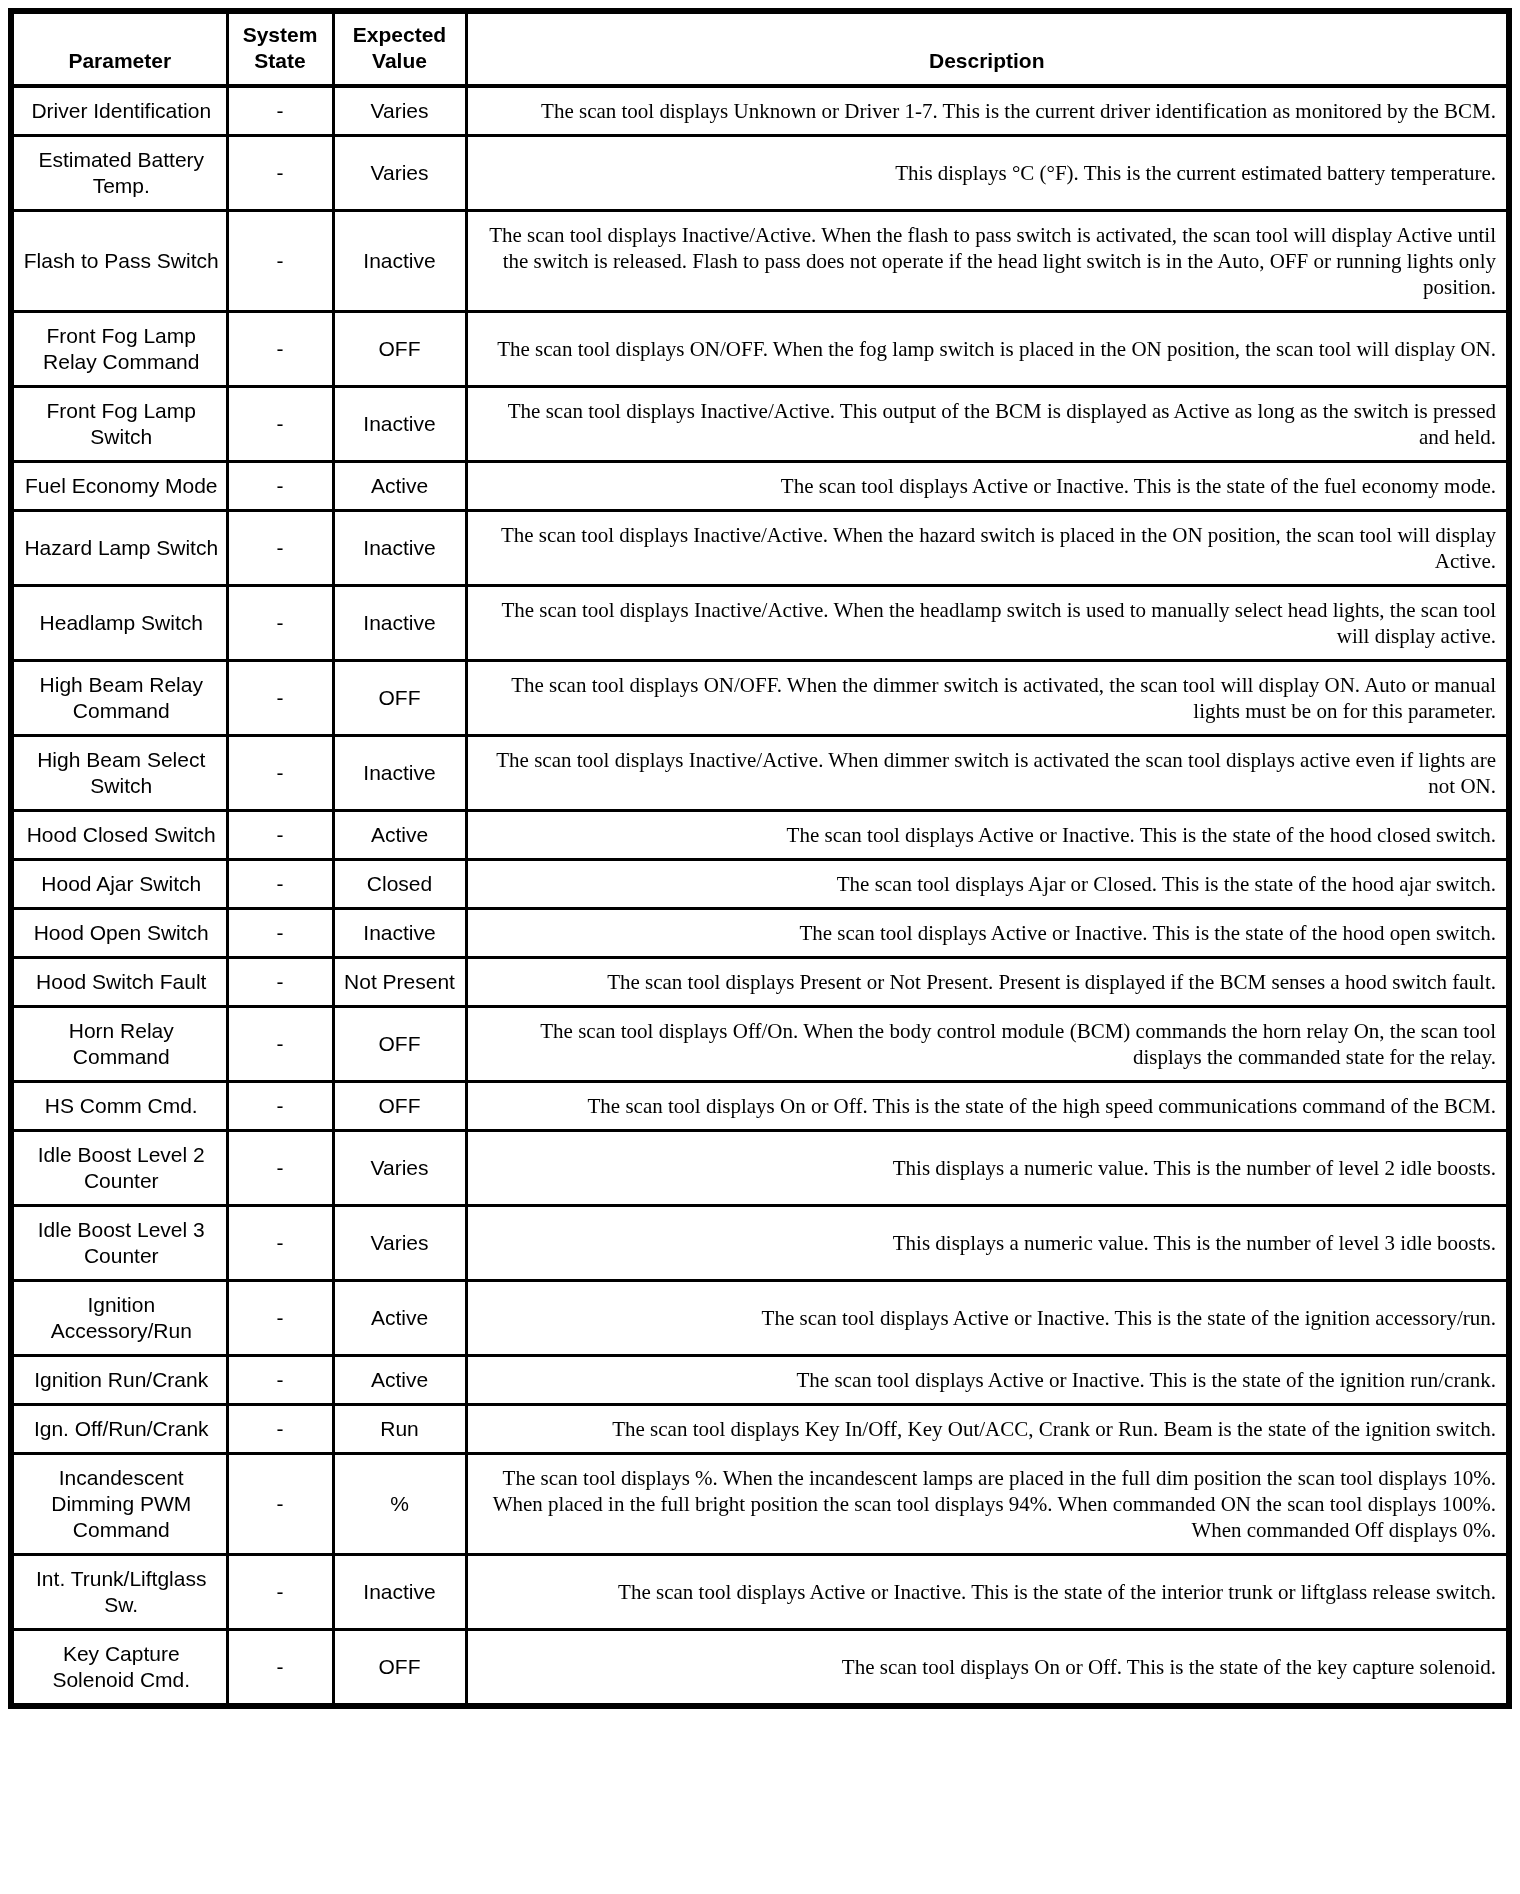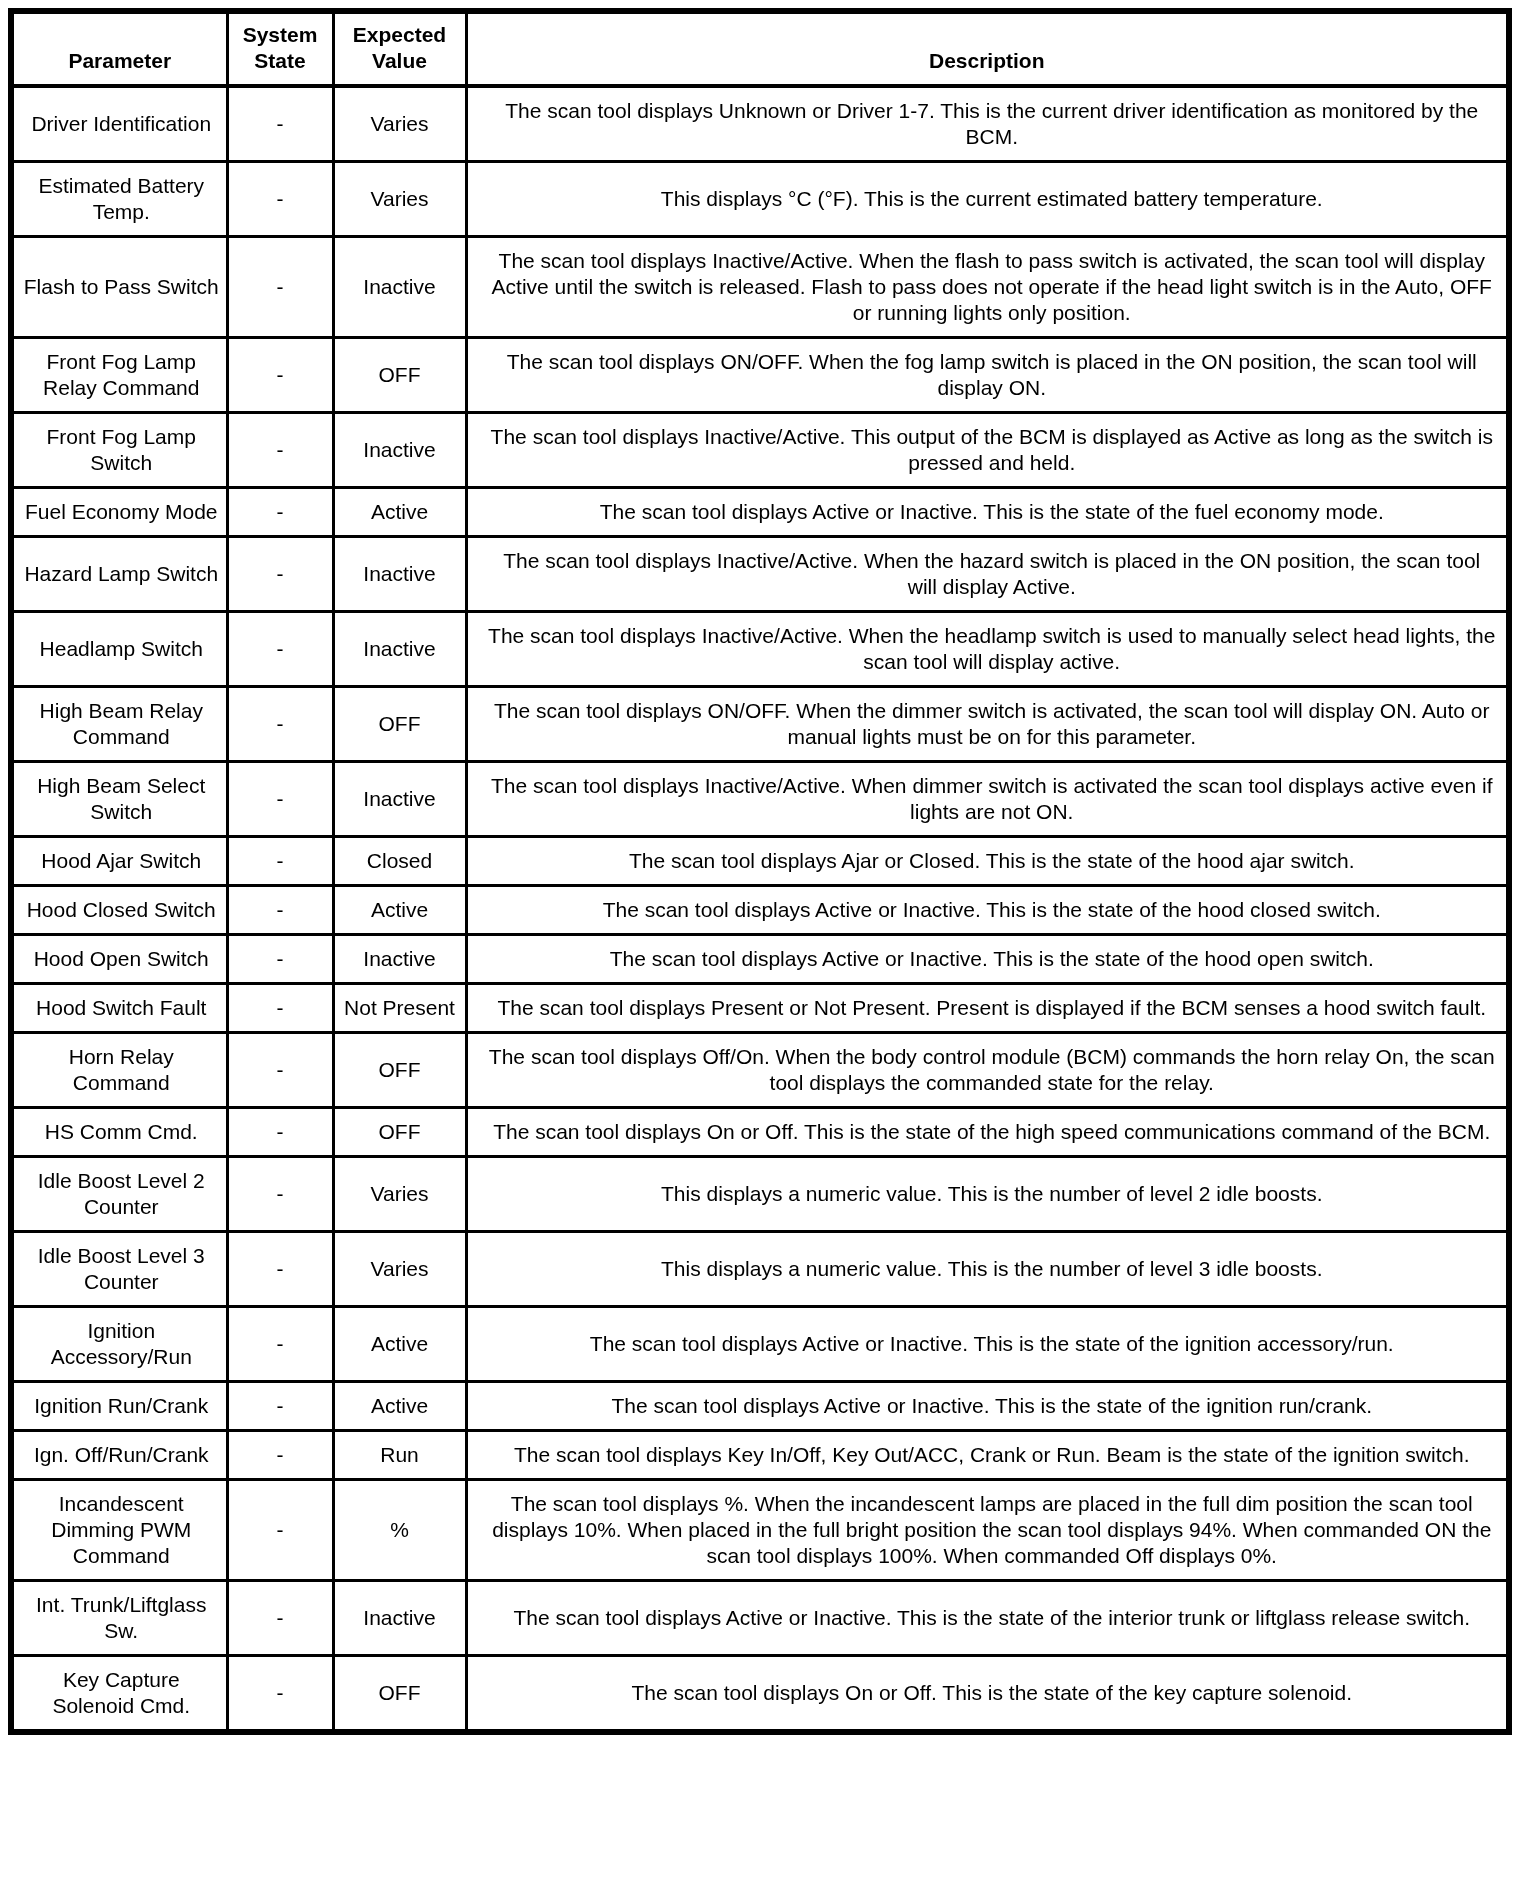--- a/index.html
+++ b/index.html
@@ -42,23 +42,24 @@
     vertical-align: middle;
     padding: 10px 4px 10px 7px;
   }
   td.td-state,
   td.td-value {
     text-align: center;
     vertical-align: middle;
     padding: 10px 4px;
   }
   td.td-desc {
-    text-align: center;
+    text-align: right;
     vertical-align: middle;
     padding: 10px 10px 10px 20px;
+    font-family: Liberation Serif, serif;
   }
   col.c-param  { width: 216px; }
   col.c-state  { width: 106px; }
   col.c-value  { width: 133px; }
   col.c-desc   { width: auto;  }
 </style>
 </head>
 <body>
 
 <div class="page">
@@ -132,30 +133,30 @@
           <td class="td-value">OFF</td>
           <td class="td-desc">The scan tool displays ON/OFF. When the dimmer switch is activated, the scan tool will display ON. Auto or manual lights must be on for this parameter.</td>
         </tr>
         <tr>
           <td class="td-param">High Beam Select Switch</td>
           <td class="td-state">-</td>
           <td class="td-value">Inactive</td>
           <td class="td-desc">The scan tool displays Inactive/Active. When dimmer switch is activated the scan tool displays active even if lights are not ON.</td>
         </tr>
         <tr>
+          <td class="td-param">Hood Closed Switch</td>
+          <td class="td-state">-</td>
+          <td class="td-value">Active</td>
+          <td class="td-desc">The scan tool displays Active or Inactive. This is the state of the hood closed switch.</td>
+        </tr>
+        <tr>
           <td class="td-param">Hood Ajar Switch</td>
           <td class="td-state">-</td>
           <td class="td-value">Closed</td>
           <td class="td-desc">The scan tool displays Ajar or Closed. This is the state of the hood ajar switch.</td>
-        </tr>
-        <tr>
-          <td class="td-param">Hood Closed Switch</td>
-          <td class="td-state">-</td>
-          <td class="td-value">Active</td>
-          <td class="td-desc">The scan tool displays Active or Inactive. This is the state of the hood closed switch.</td>
         </tr>
         <tr>
           <td class="td-param">Hood Open Switch</td>
           <td class="td-state">-</td>
           <td class="td-value">Inactive</td>
           <td class="td-desc">The scan tool displays Active or Inactive. This is the state of the hood open switch.</td>
         </tr>
         <tr>
           <td class="td-param">Hood Switch Fault</td>
           <td class="td-state">-</td>

